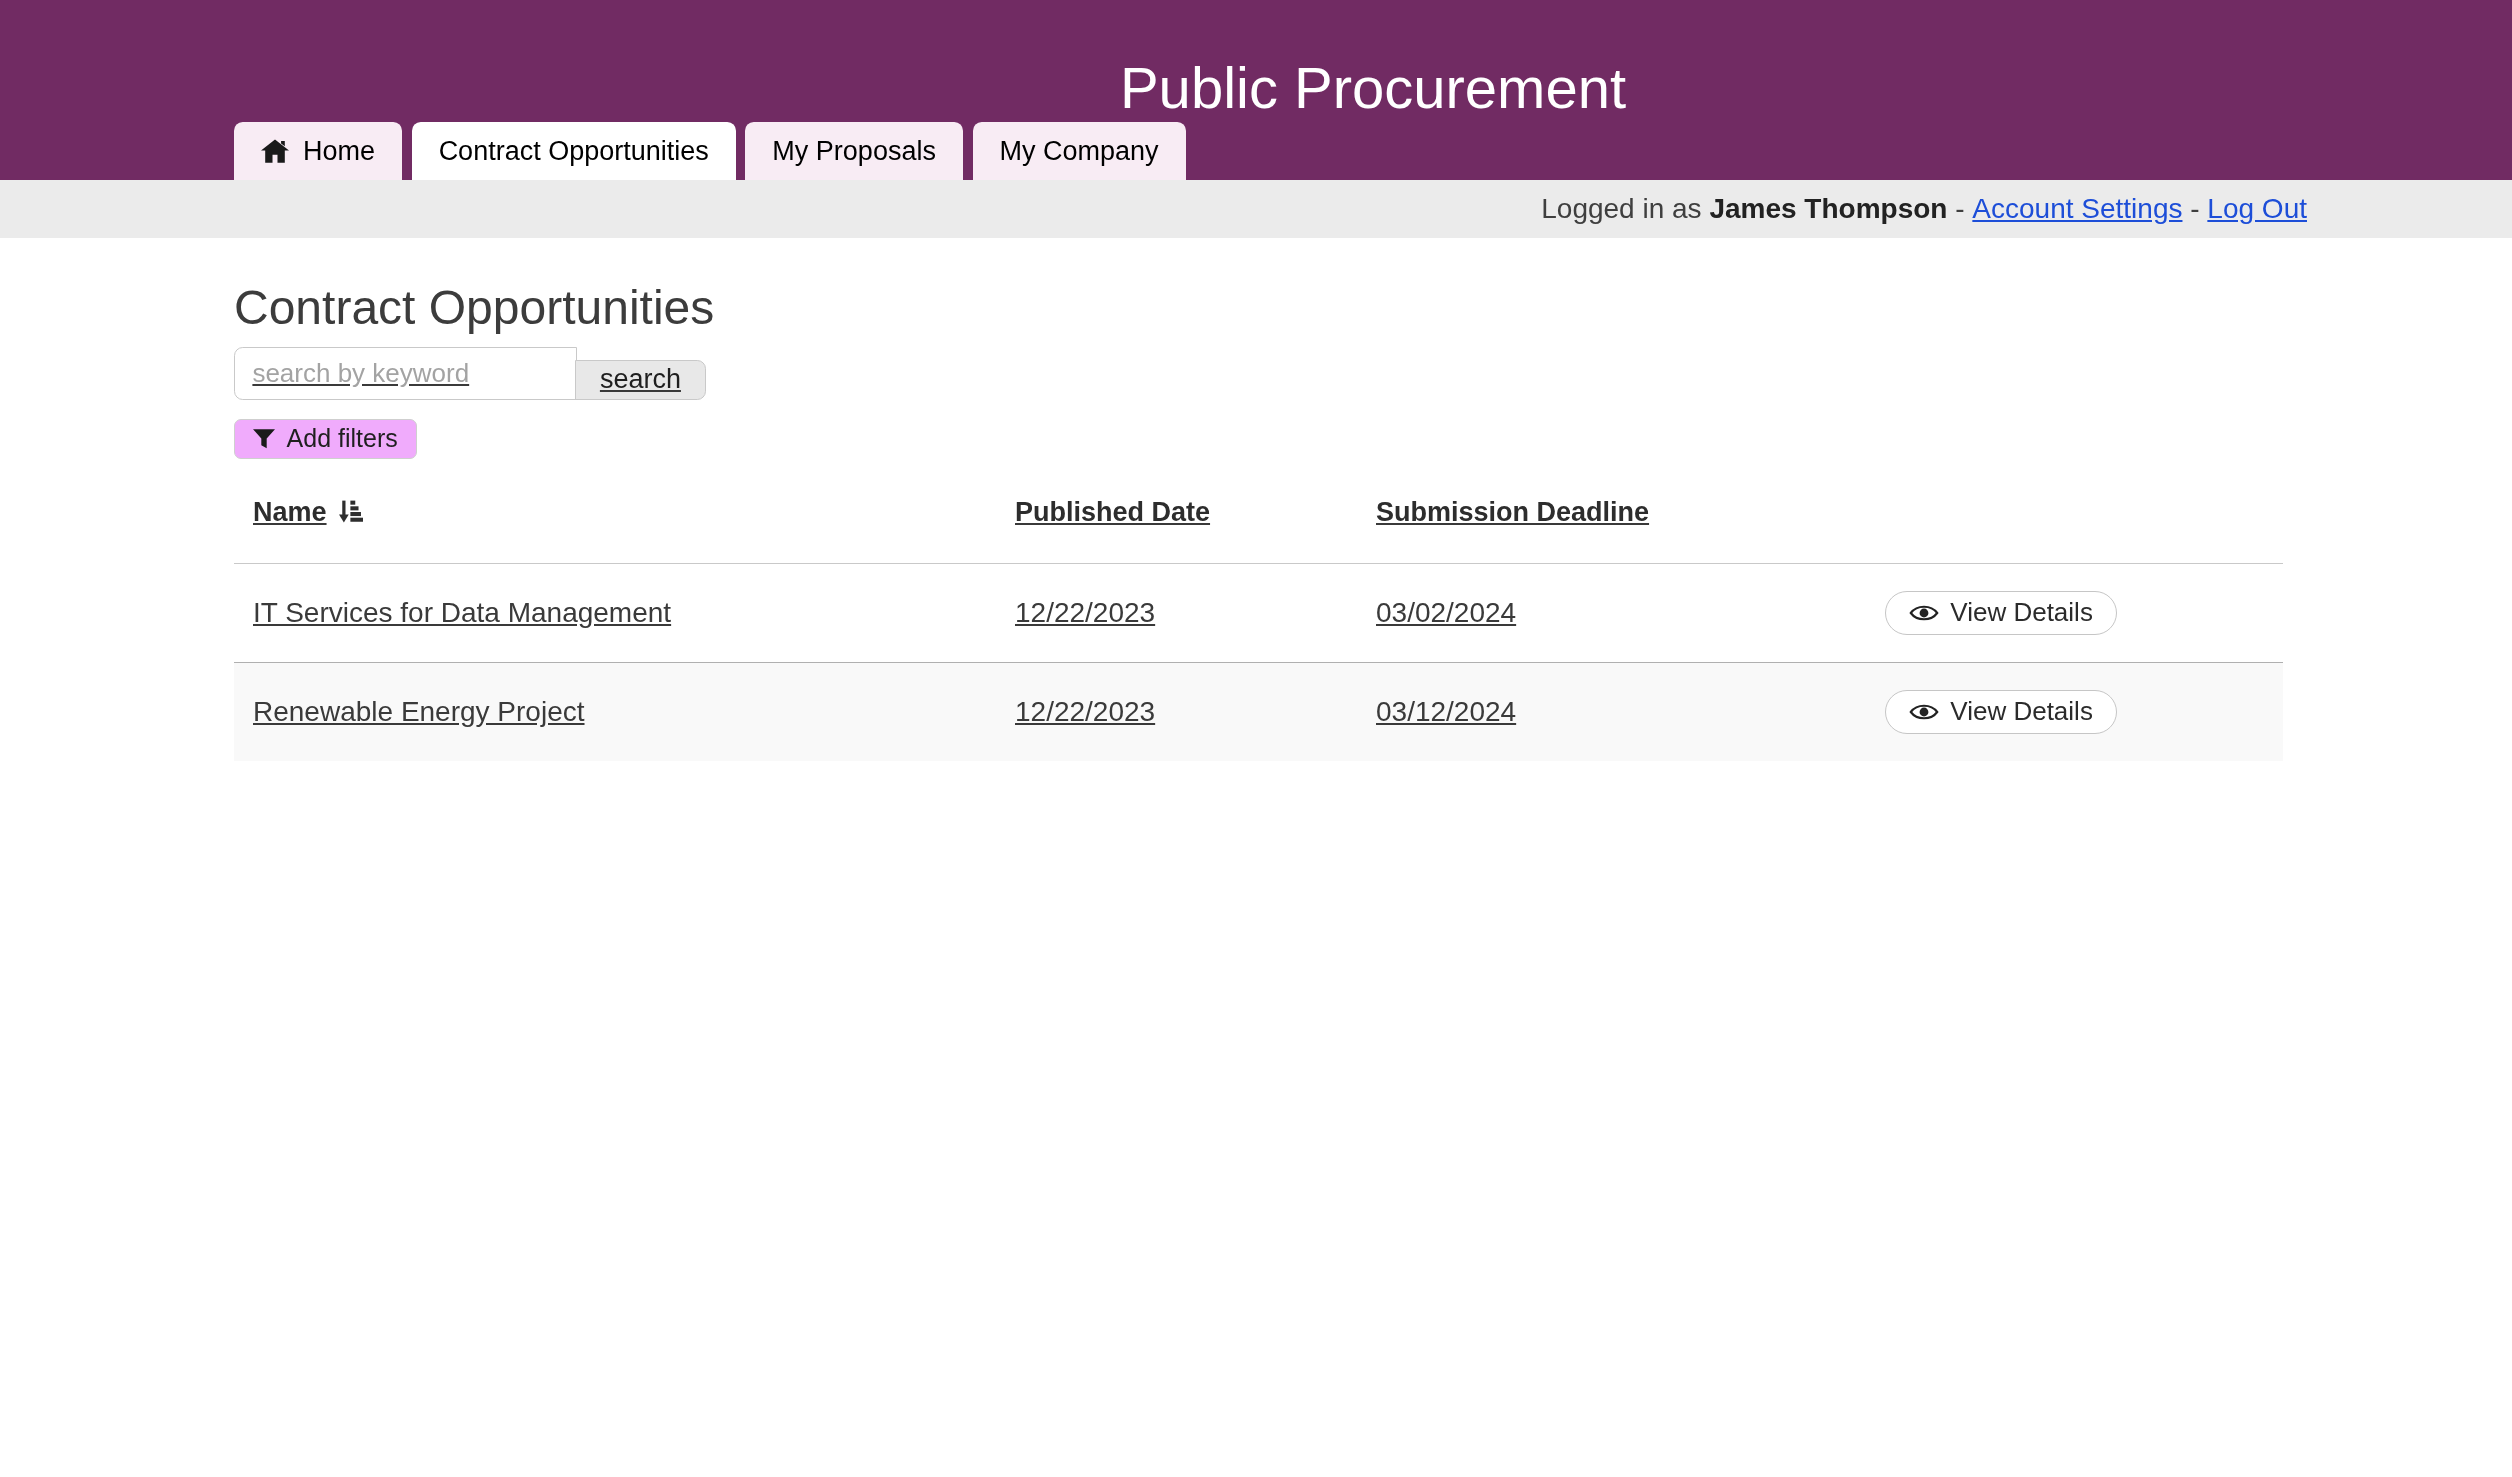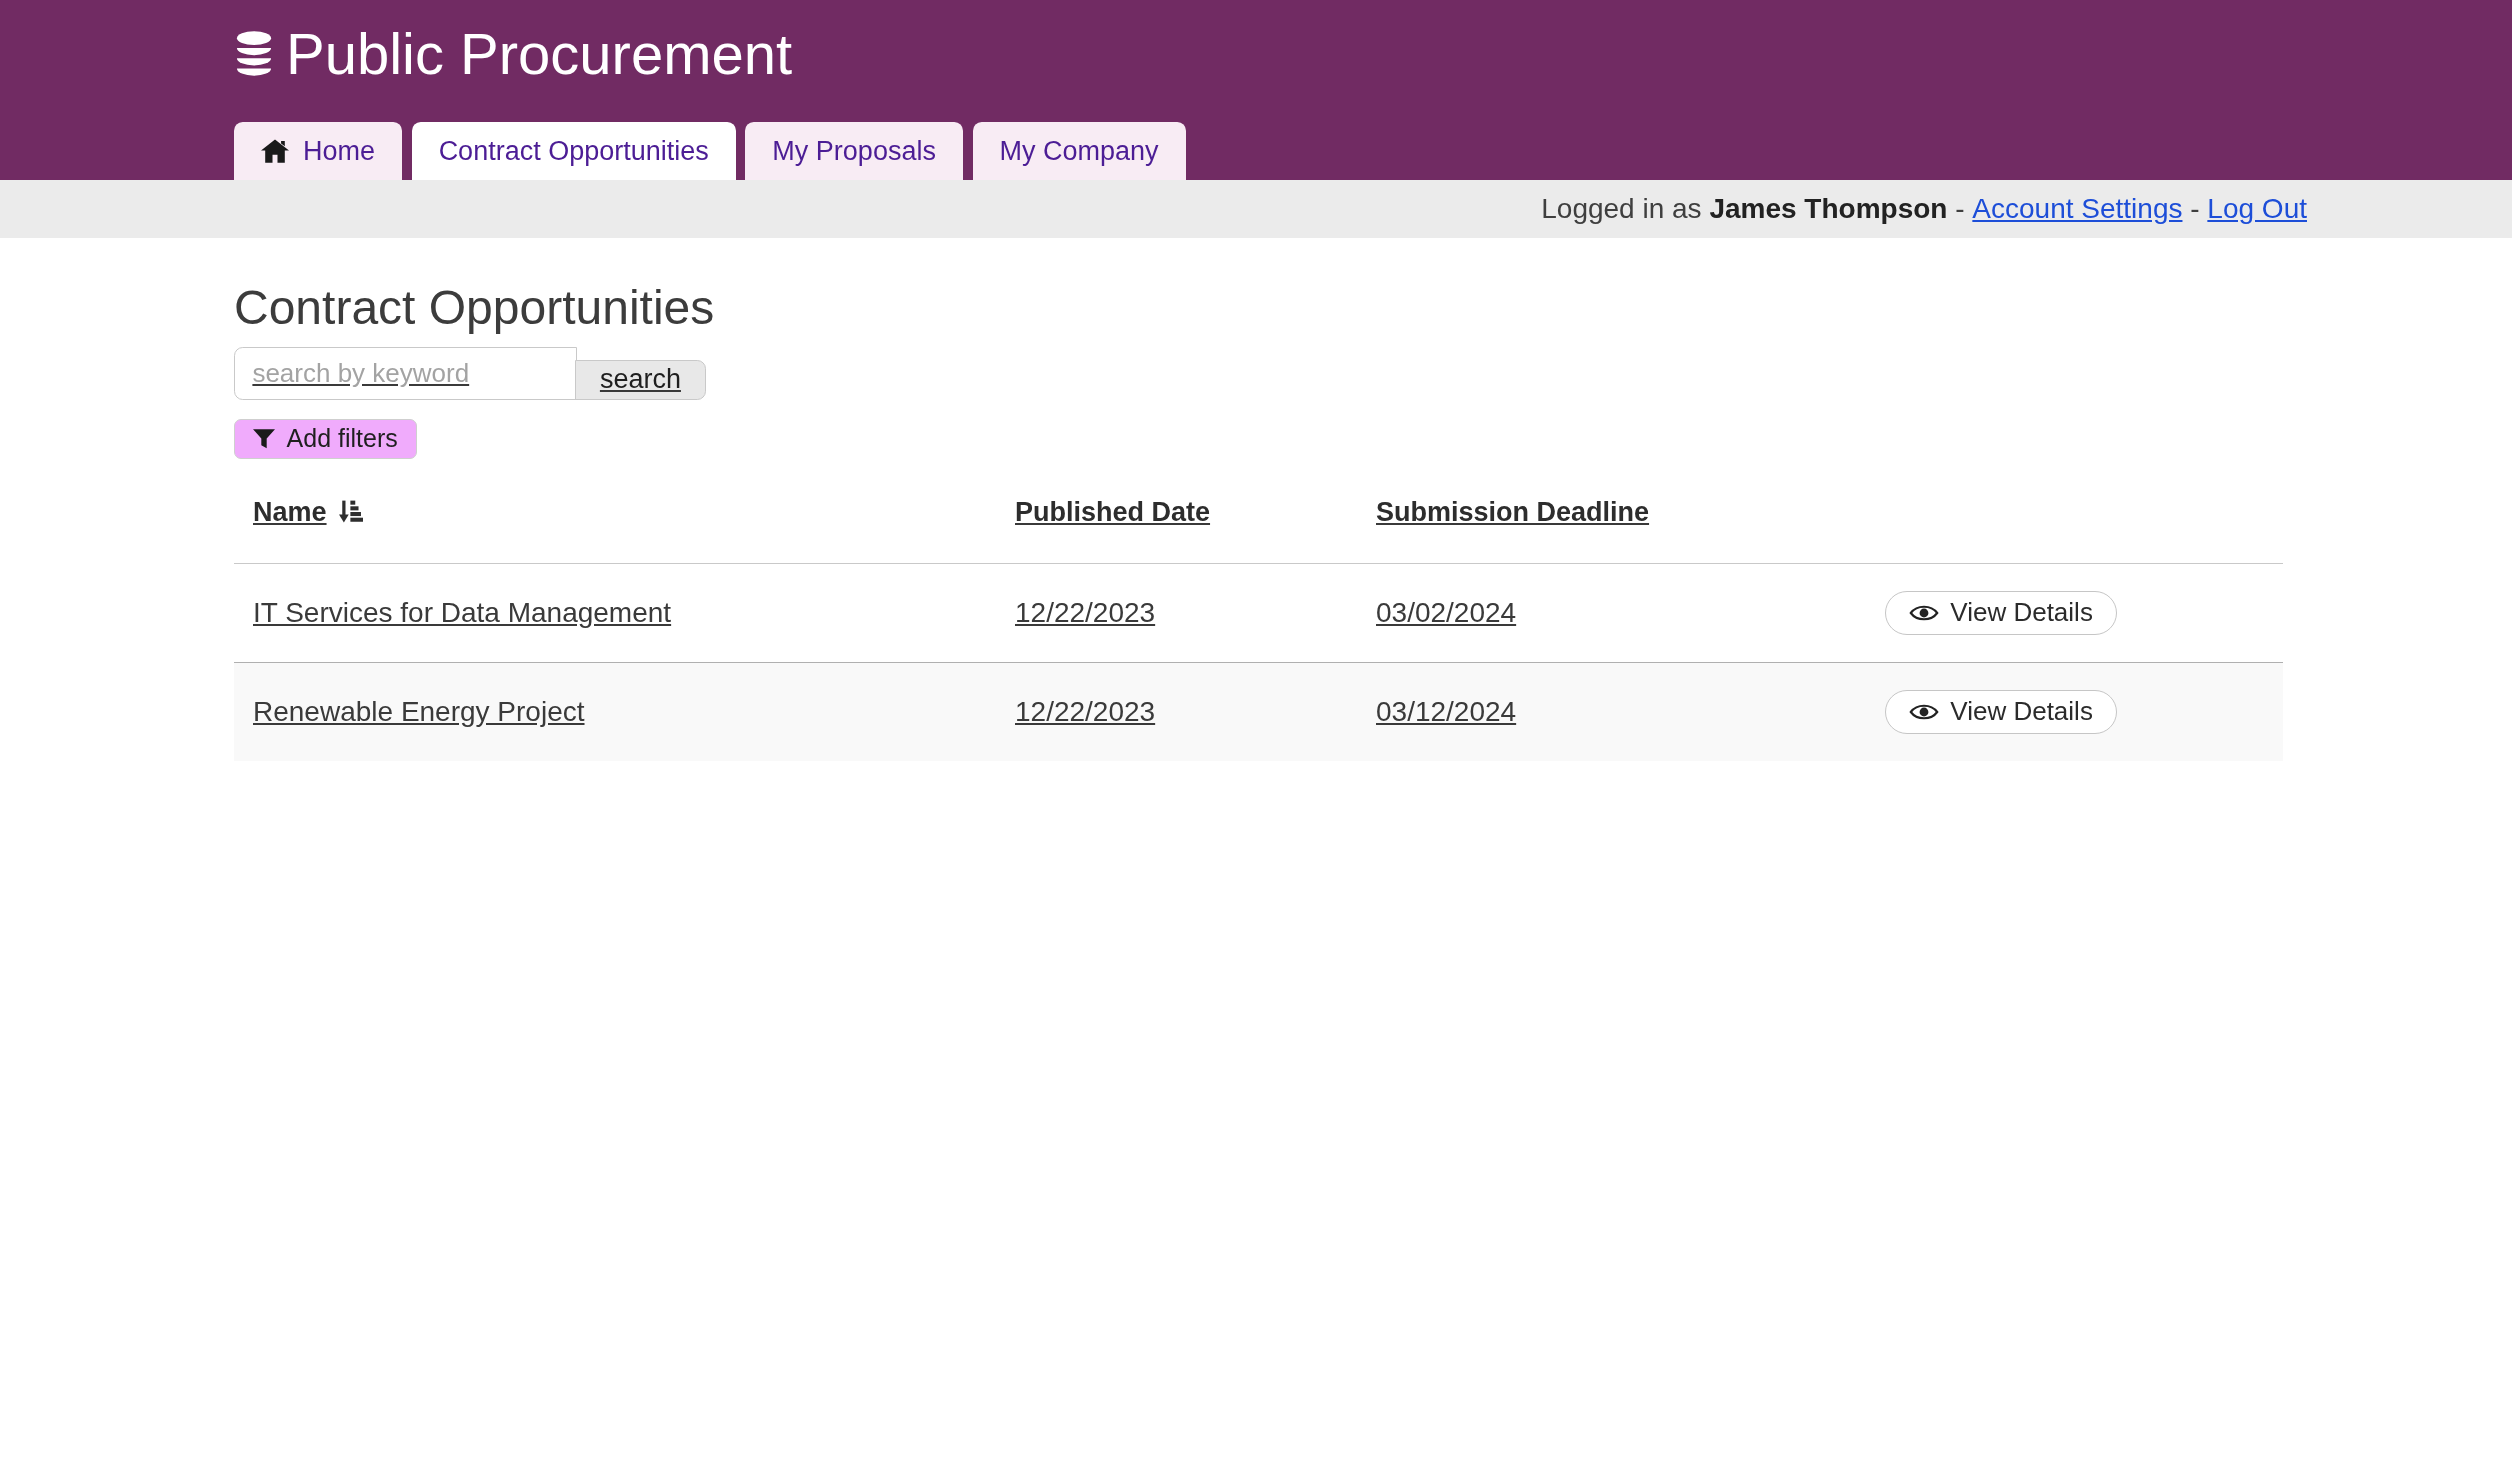--- a/index.html
+++ b/index.html
@@ -14,23 +14,24 @@
 
   
   .app-header {
     height: 180px;
     background: #712b63;
     padding-left: 234px;
   }
   .brand {
     display: flex;
     align-items: center;
-    gap: 12px;
-    padding-top: 16px;
+    gap: 29px;
+    padding-top: 27px;
     height: 91px;
+    flex-direction: column;
   }
   .brand-title {
     font-size: 58px;
     line-height: 63px;
     font-weight: 400;
     color: #ffffff;
     white-space: nowrap;
   }
   .db-icon { width: 40px; height: 45px; display: block; }
 
@@ -41,21 +42,21 @@
     height: 58px;
     margin-top: 31px;
   }
   .tab {
     height: 58px;
     display: inline-flex;
     align-items: center;
     gap: 14px;
     padding: 16px 27px;
     background: #f8ecf4;
-    color: #4c1d95;
+    color: #000000;
     font-size: 27px;
     border-radius: 8.7px 8.7px 0 0;
     cursor: pointer;
     white-space: nowrap;
   }
   .tab.active { background: #ffffff; }
   .home-icon { width: 28px; height: 24.4px; display: block; }
 
   
   .session-bar {

